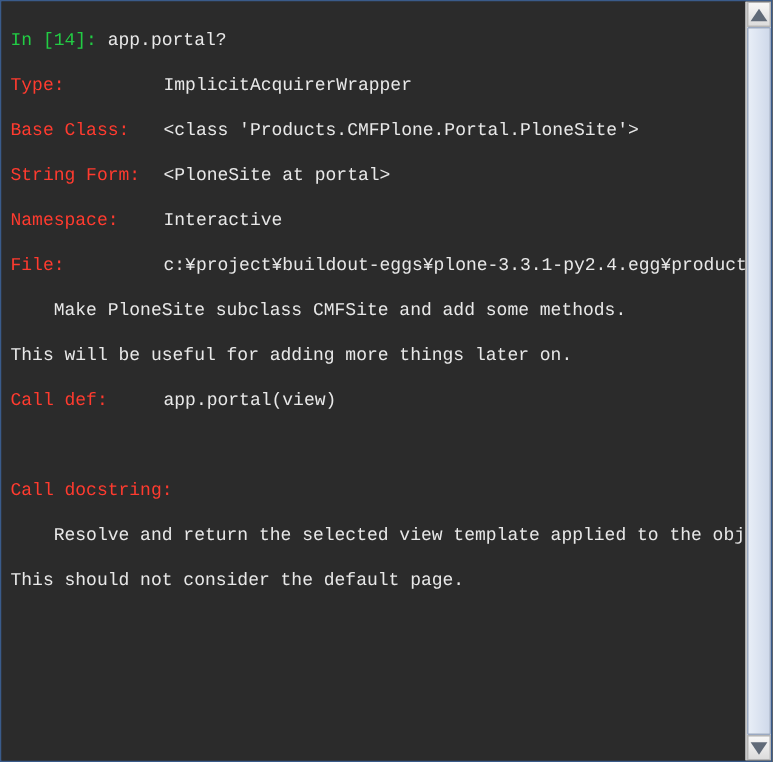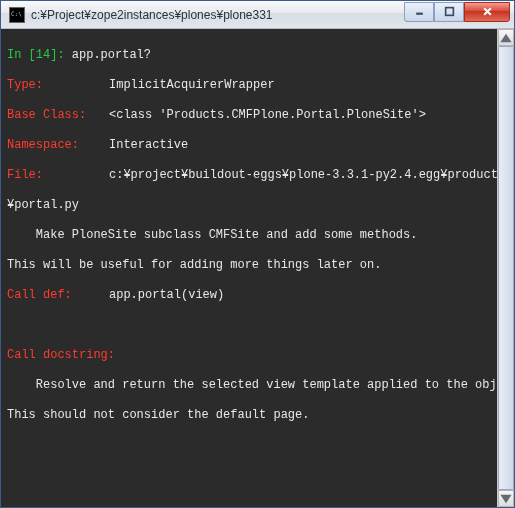--- a/index.html
+++ b/index.html
@@ -113,50 +113,28 @@
   }
   .green   { color: #22cc44; }
   .red     { color: #ff3b2f; }
   .white   { color: #e8e8e8; font-family: Liberation Mono, monospace; }
   .lbl { display:inline-block; width: 102px; }
 </style>
 </head>
 <body>
 
 <div class="window">
-  <div class="titlebar">
-    <span class="titlebar-icon"></span>
-    <span class="titlebar-text">c:¥Project¥zope2instances¥plones¥plone331</span>
-    <div class="win-controls">
-      <div class="win-btn min">
-        <svg viewBox="0 0 10 10">
-            <line x1="2" y1="7" x2="8" y2="7" stroke="#3a4a60" stroke-width="2"></line>
-          </svg>
-      </div>
-      <div class="win-btn">
-        <svg viewBox="0 0 10 10">
-            <rect x="1.5" y="1.5" width="7" height="7" fill="none" stroke="#3a4a60" stroke-width="1.5"></rect>
-          </svg>
-      </div>
-      <div class="win-btn close">
-        <svg viewBox="0 0 10 10">
-            <line x1="2" y1="2" x2="8" y2="8" stroke="#fff" stroke-width="1.8"></line>
-            <line x1="8" y1="2" x2="2" y2="8" stroke="#fff" stroke-width="1.8"></line>
-          </svg>
-      </div>
-    </div>
-  </div>
 
   <div class="terminal">
 <div><span class="green">In [14]:</span> <span class="white">app.portal?</span></div>
 <div><span class="red lbl">Type:</span><span class="white">ImplicitAcquirerWrapper</span></div>
 <div><span class="red lbl">Base Class:</span><span class="white">&lt;class 'Products.CMFPlone.Portal.PloneSite'&gt;</span></div>
+<div><span class="red lbl">String Form:</span><span class="white">&lt;PloneSite at portal&gt;</span></div>
 <div><span class="red lbl">Namespace:</span><span class="white">Interactive</span></div>
 <div><span class="red lbl">File:</span><span class="white">c:¥project¥buildout-eggs¥plone-3.3.1-py2.4.egg¥products¥cmfplone</span></div>
-<div><span class="white">¥portal.py</span></div>
 <div><span class="white">    Make PloneSite subclass CMFSite and add some methods.</span></div>
 <div><span class="white">This will be useful for adding more things later on.</span></div>
 <div><span class="red lbl">Call def:</span><span class="white">app.portal(view)</span></div>
 <div>&nbsp;</div>
 <div><span class="red">Call docstring:</span></div>
 <div><span class="white">    Resolve and return the selected view template applied to the object.</span></div>
 <div><span class="white">This should not consider the default page.</span></div>
 
 
 

